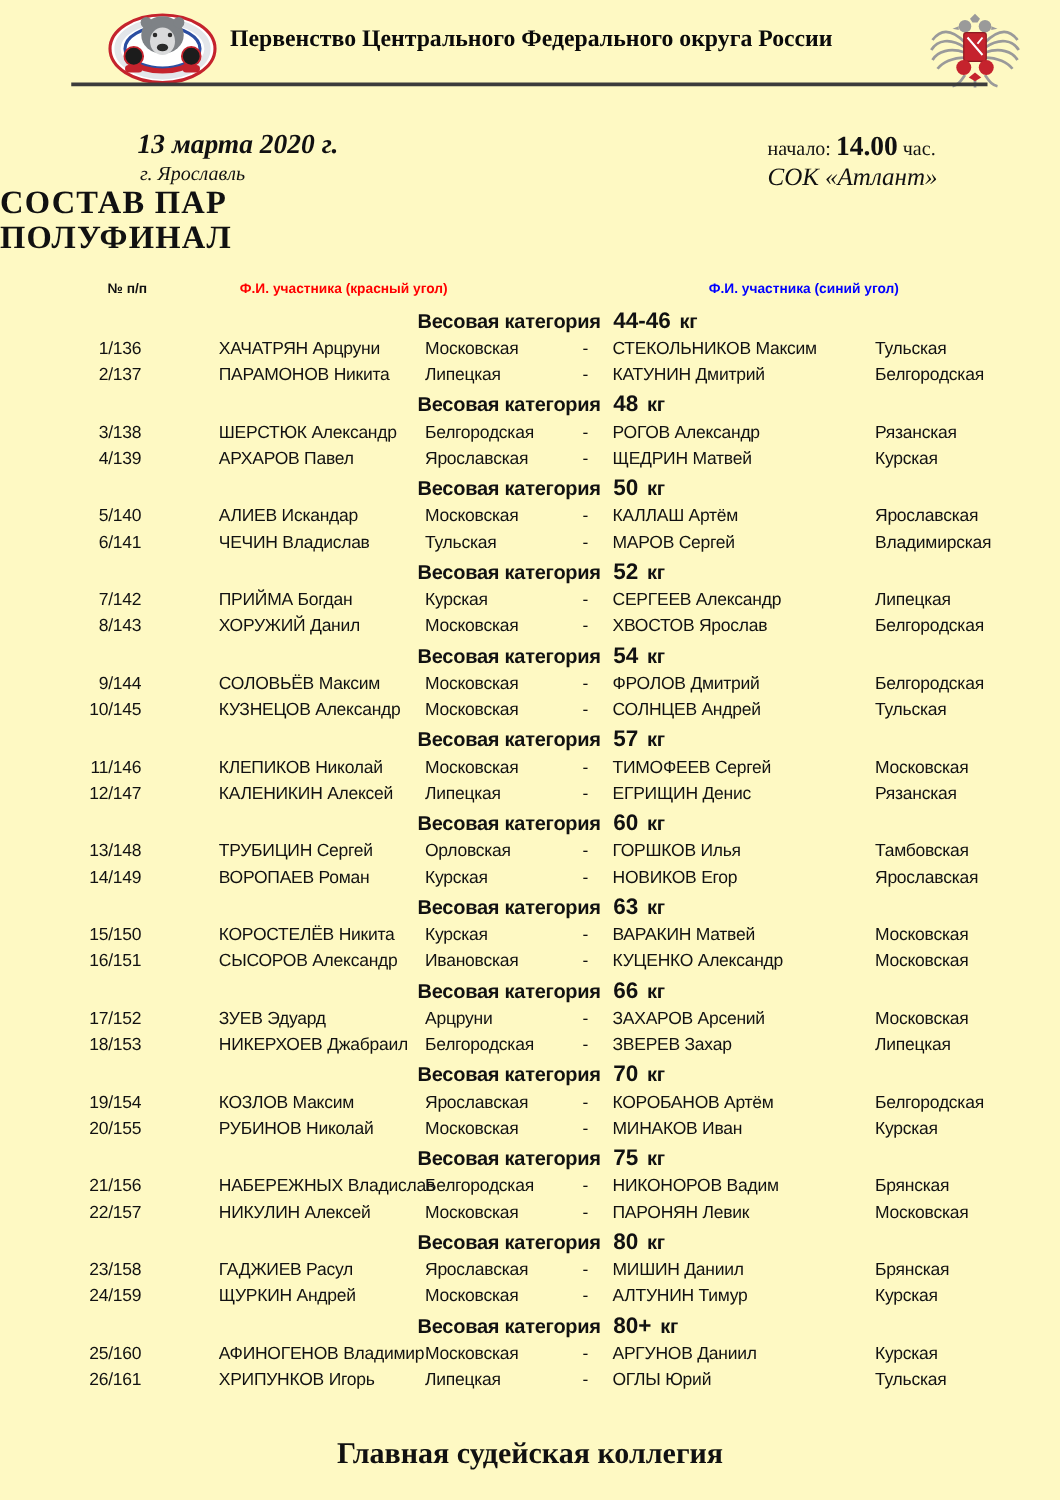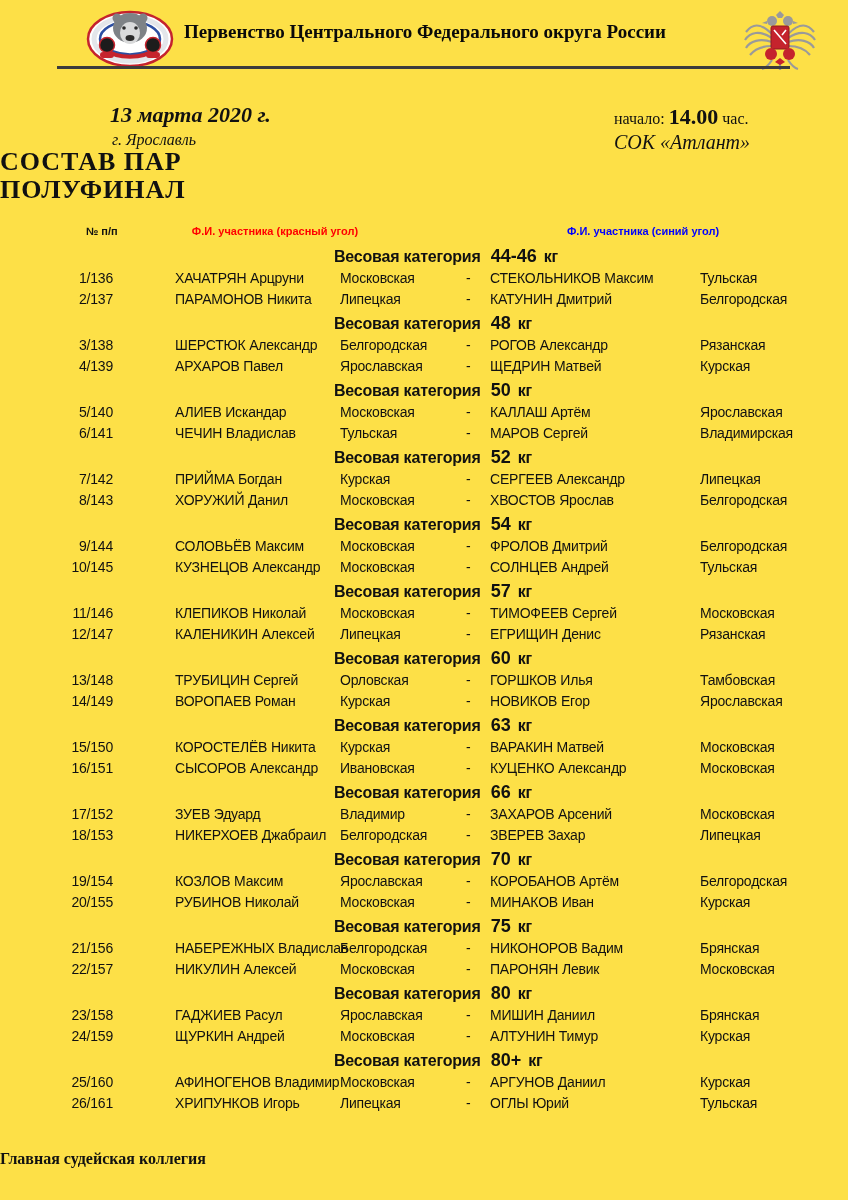--- a/index.html
+++ b/index.html
@@ -1,20 +1,20 @@
 <!DOCTYPE html>
 <html lang="ru"><head>
 <meta charset="utf-8">
 <style>
   html,body { margin:0; padding:0; background:#e9e9e9; }
   .page {
     position:relative;
     width:848px; height:1200px;
     margin:0 auto;
-    background:#fde047;
+    background:#fef9c3;
     color:#111;
     font-family:"Liberation Serif", serif;
     overflow:hidden;
   }
   
   .logo { position:absolute; }
   .logo-left  { left:86px; top:8px;  width:88px; height:60px; }
   .logo-right { left:742px; top:10px; width:76px; height:62px; }
   .header-title {
     position:absolute; left:170px; top:20px; width:510px;
@@ -69,21 +69,21 @@
     grid-template-columns:113px 227px 120px 30px 210px 1fr;
     height:21.5px; align-items:center;
     font-size:14px; letter-spacing:-0.2px; white-space:nowrap;
   }
   .bout-num    { text-align:right; }
   .bout-rname  { padding-left:62px; }
   .bout-dash   { padding-left:6px; }
   
   .footer-line {
     position:absolute; left:0; top:1150px; width:848px;
-    text-align:left; font-weight:bold; font-size:16px;
+    text-align:center; font-weight:bold; font-size:24px;
   }
 </style>
 </head>
 <body>
 
 <div class="page">
 
   <svg class="logo logo-left" viewBox="0 0 88 60">
     <ellipse cx="44" cy="31" rx="42" ry="27" fill="#ffffff" stroke="#c5232d" stroke-width="2.5"></ellipse>
     <ellipse cx="44" cy="31" rx="36" ry="22" fill="#ffffff" stroke="#e3e6ea" stroke-width="5"></ellipse>
@@ -331,21 +331,21 @@
     <span class="bout-breg">Московская</span>
   </div>
 
   <div class="cat-header">
     <span>Весовая категория</span><span class="weight">66</span><span>кг</span>
   </div>
 
   <div class="bout-row">
     <span class="bout-num">17/152</span>
     <span class="bout-rname">ЗУЕВ Эдуард</span>
-    <span class="bout-rreg">Владимир</span>
+    <span class="bout-rreg">Арцруни</span>
     <span class="bout-dash">-</span>
     <span class="bout-bname">ЗАХАРОВ Арсений</span>
     <span class="bout-breg">Московская</span>
   </div>
 
   <div class="bout-row">
     <span class="bout-num">18/153</span>
     <span class="bout-rname">НИКЕРХОЕВ Джабраил</span>
     <span class="bout-rreg">Белгородская</span>
     <span class="bout-dash">-</span>

